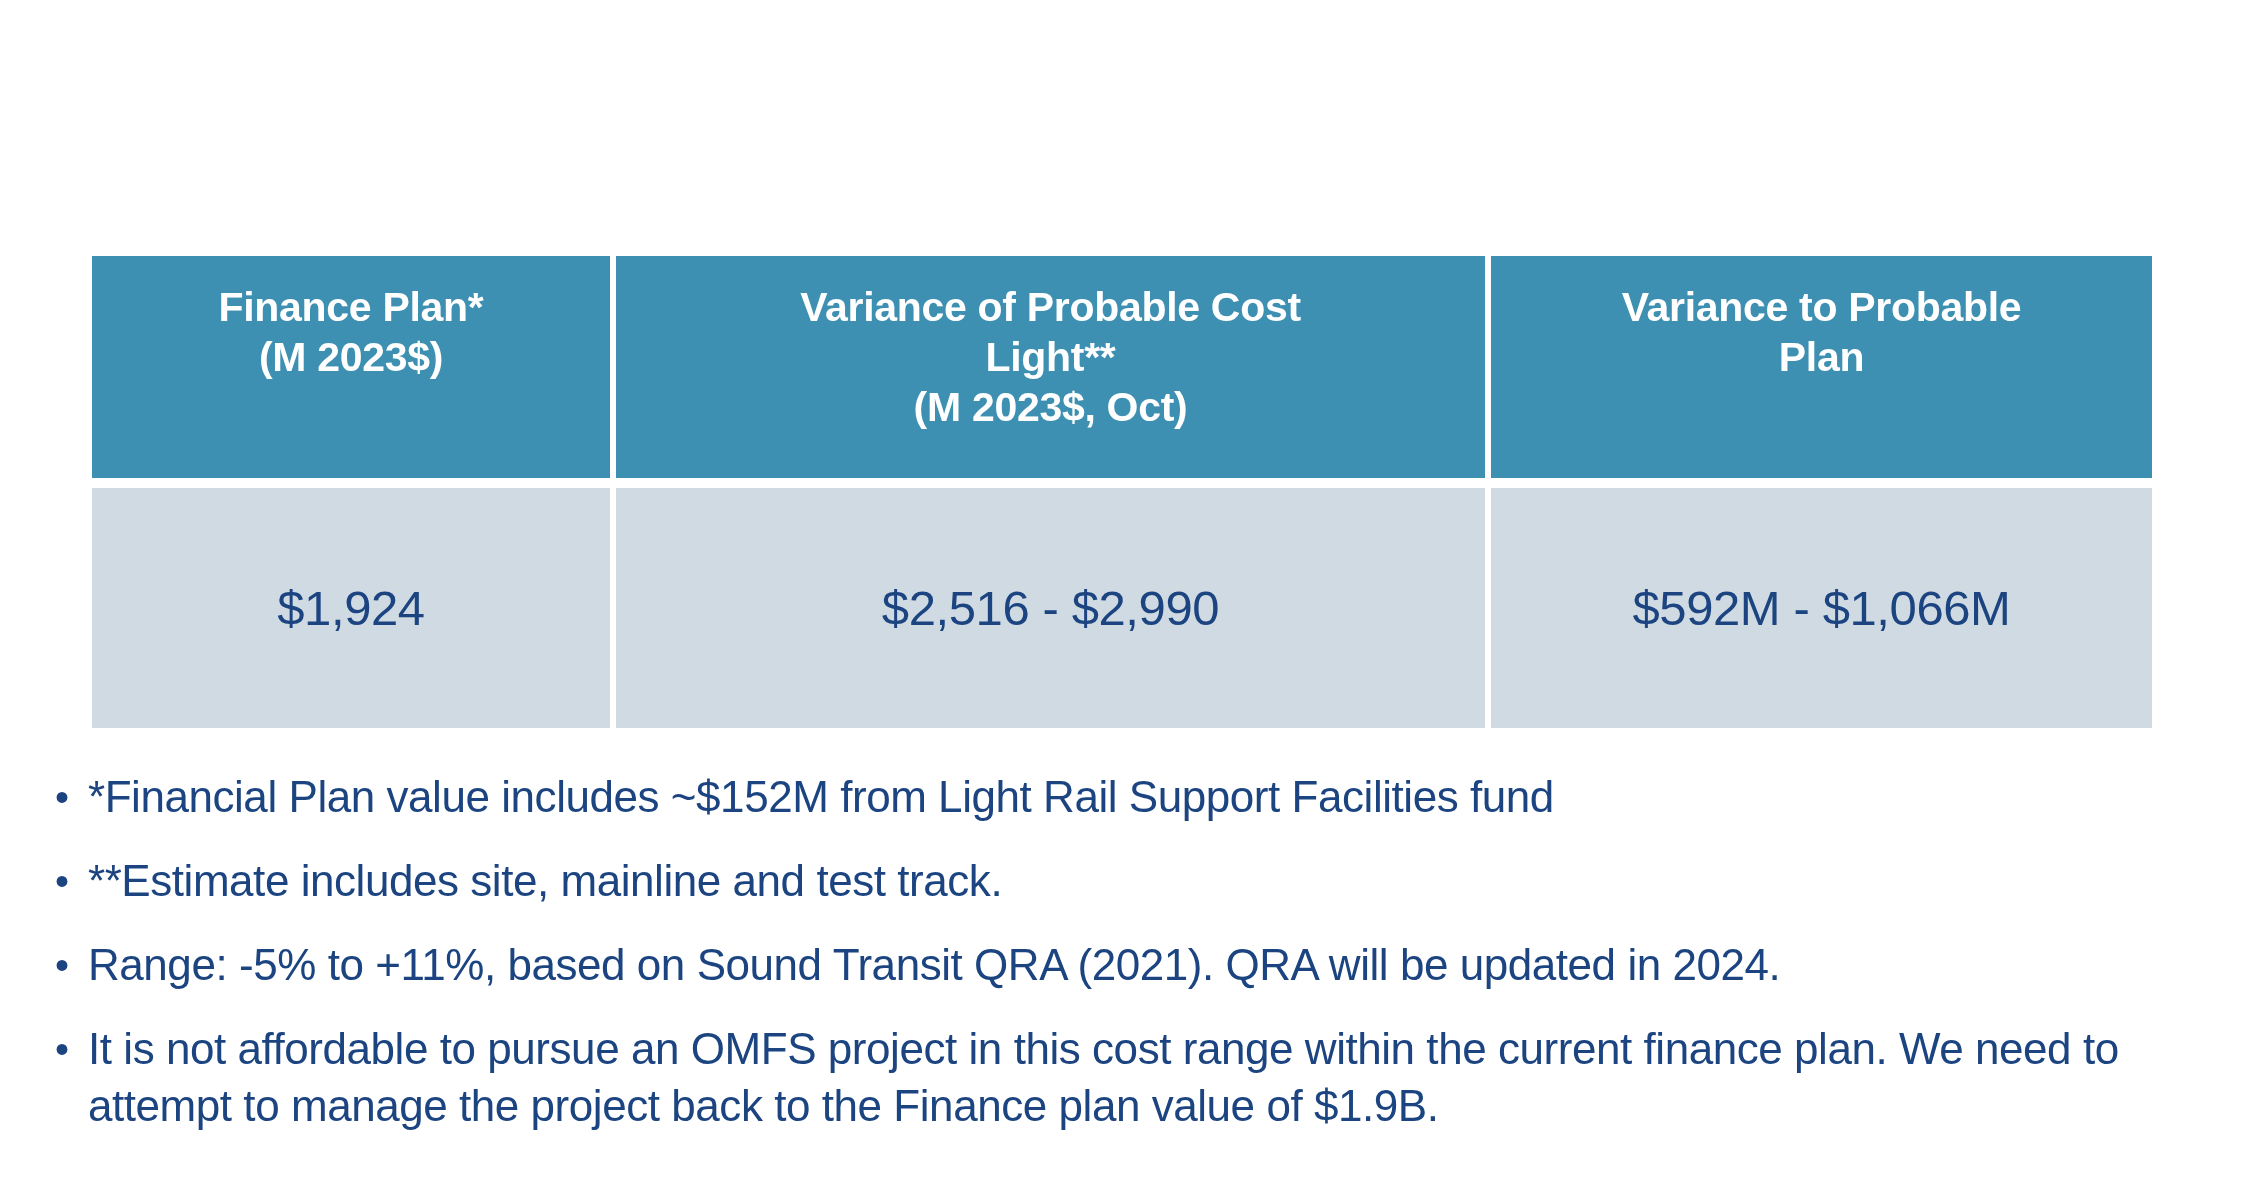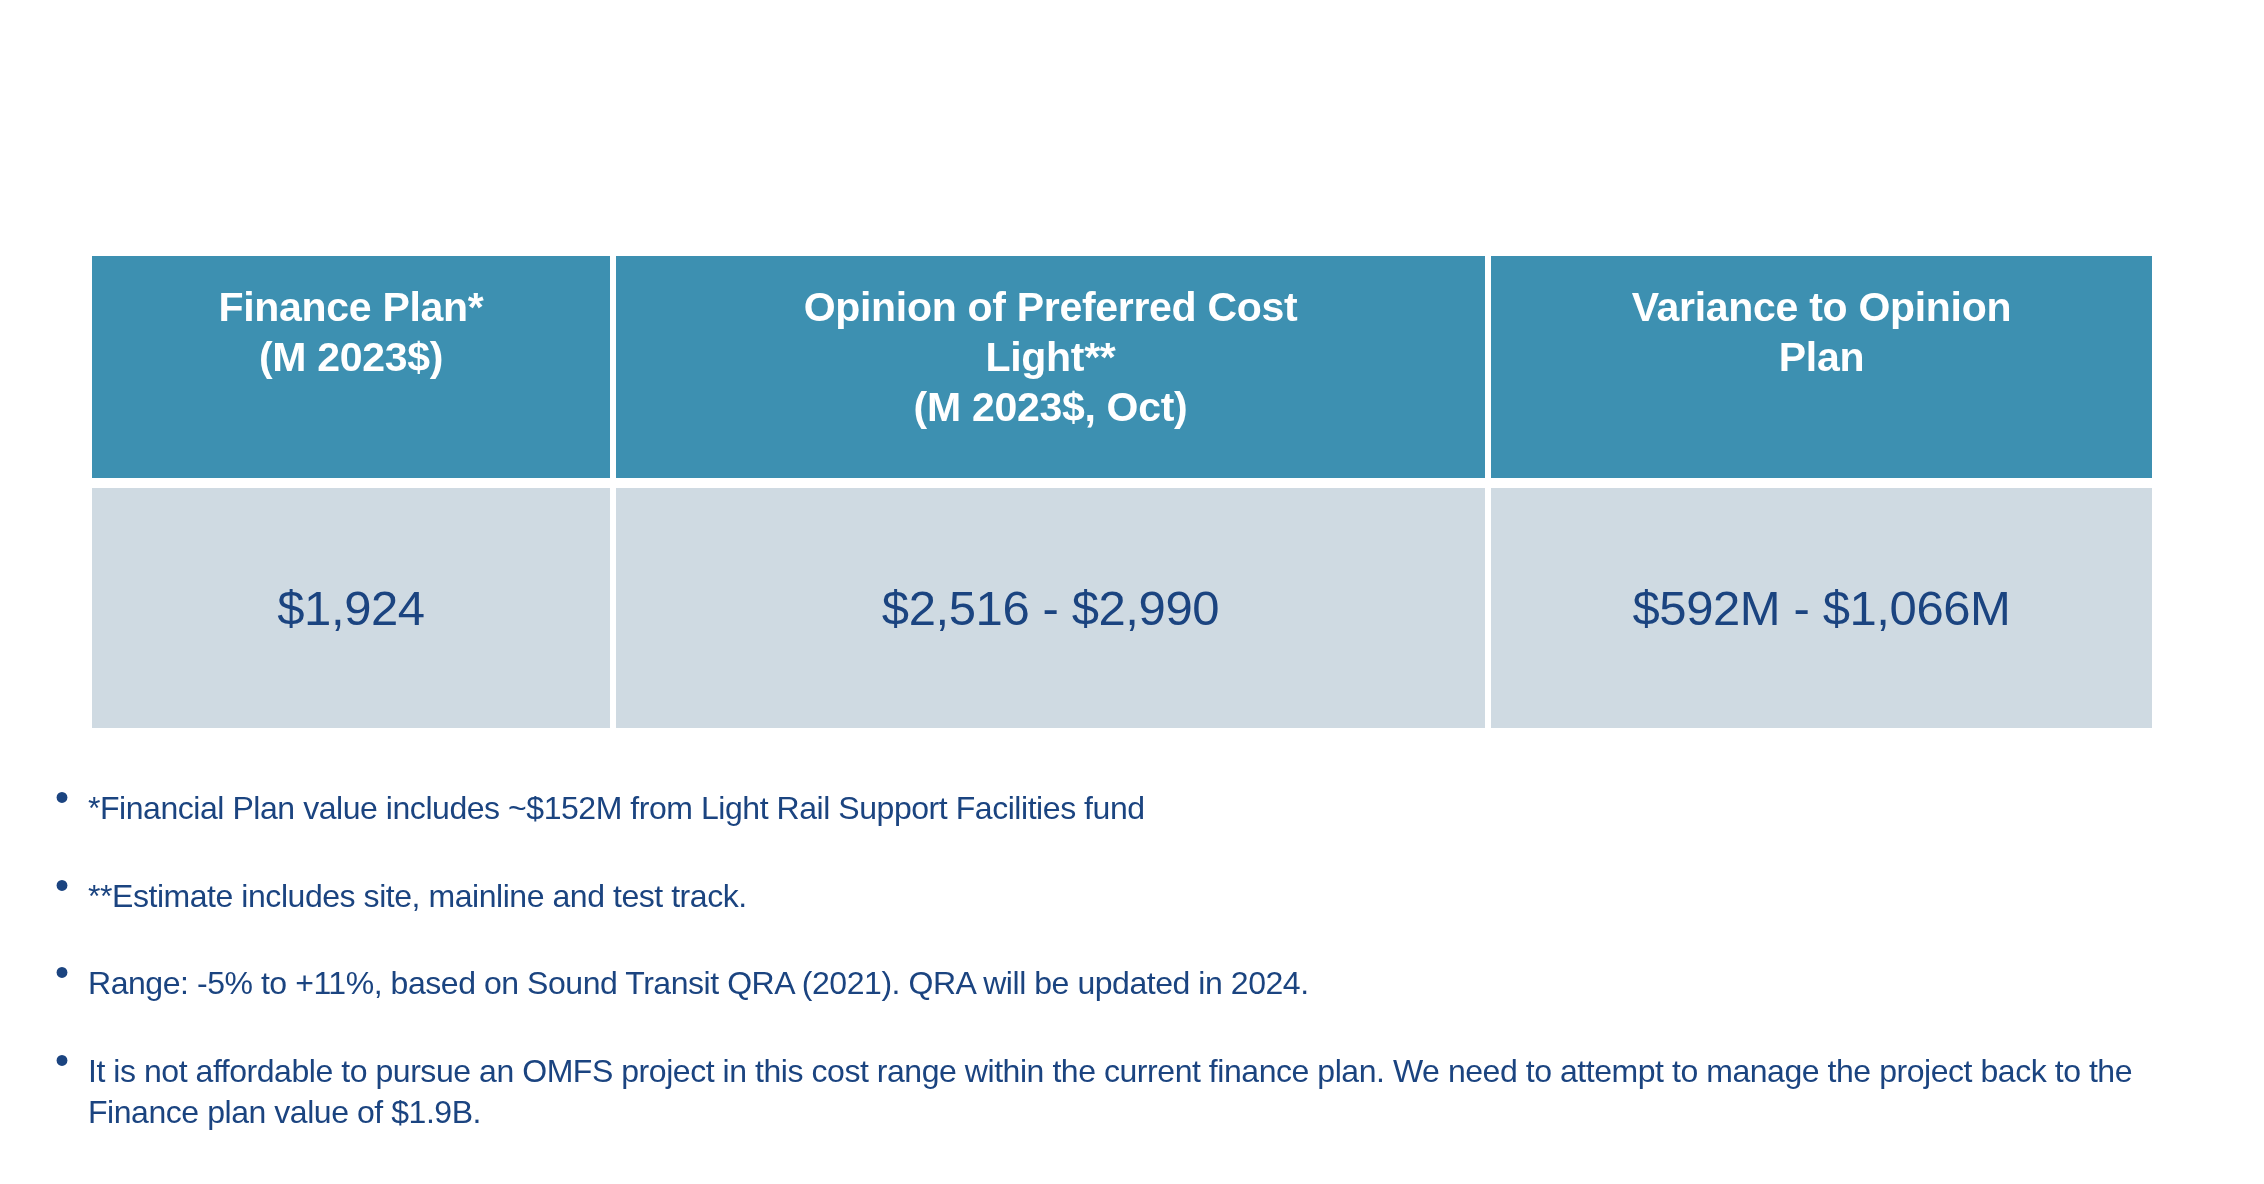--- a/index.html
+++ b/index.html
@@ -125,25 +125,24 @@
     color: #1b4480;
     font-size: 40px;
     line-height: 58px;
     text-align: center;
     font-family: "Liberation Sans", sans-serif;
   }
   .note-text {
     flex: 1 1 auto;
     color: #1b4480;
     font-family: "Liberation Sans", sans-serif;
-    font-size: 32px;
+    font-size: 44px;
     line-height: 1.30;
     letter-spacing: -0.45px;
     max-width: 2110px;
-    margin-top: 20px;
   }
 </style>
 </head>
 <body>
 
 <div class="slide">
 
 
   <table class="cost-table">
     <colgroup>
@@ -151,26 +150,26 @@
         <col class="c2">
         <col class="c3">
     </colgroup>
     <thead>
       <tr>
         <th>
           <span class="hdr-line">Finance Plan*</span>
           <span class="hdr-line">(M 2023$)</span>
         </th>
         <th>
-          <span class="hdr-line">Opinion of Preferred Cost</span>
+          <span class="hdr-line">Variance of Probable Cost</span>
           <span class="hdr-line">Light**</span>
           <span class="hdr-line">(M 2023$, Oct)</span>
         </th>
         <th>
-          <span class="hdr-line">Variance to Opinion</span>
+          <span class="hdr-line">Variance to Probable</span>
           <span class="hdr-line">Plan</span>
         </th>
       </tr>
     </thead>
     <tbody>
       <tr>
         <td>$1,924</td>
         <td>$2,516 - $2,990</td>
         <td>$592M - $1,066M</td>
       </tr>

